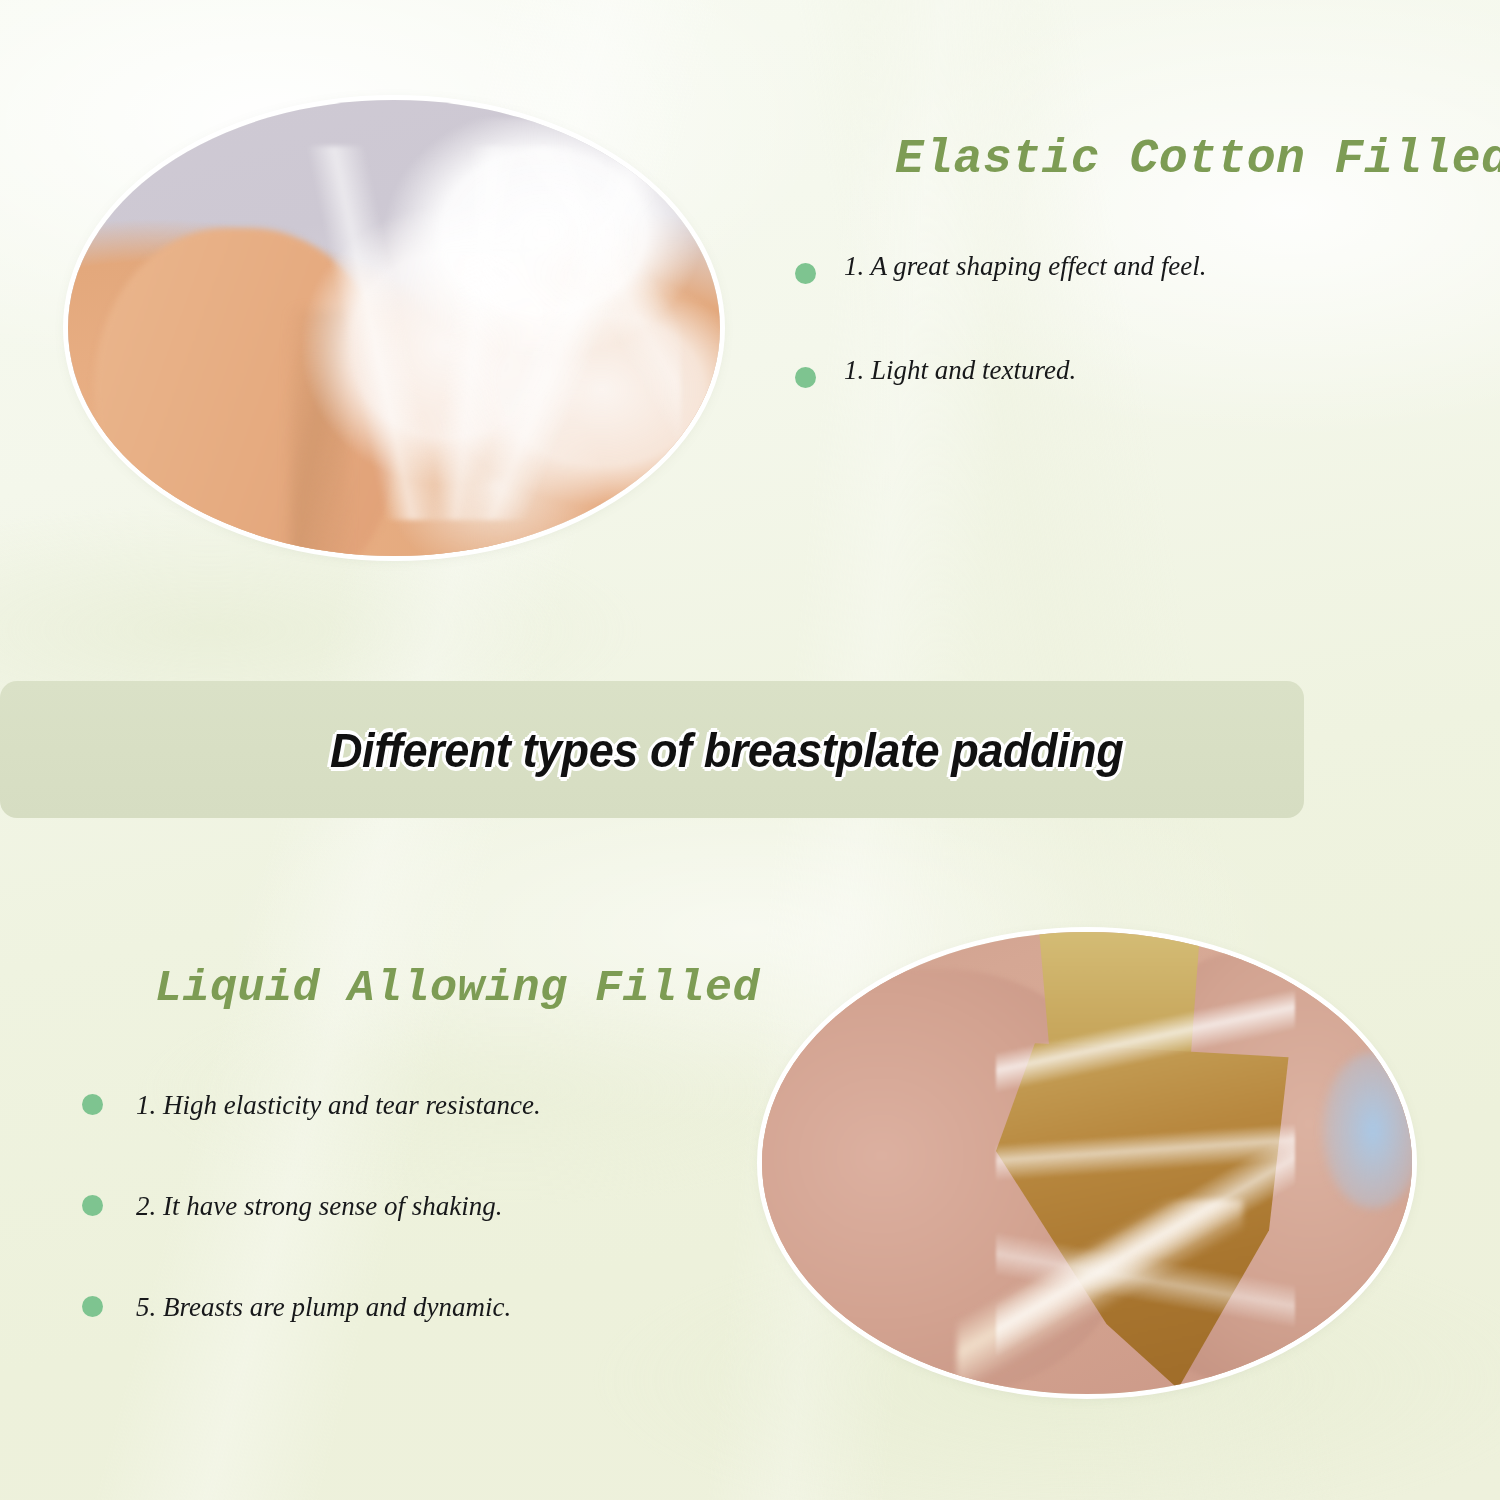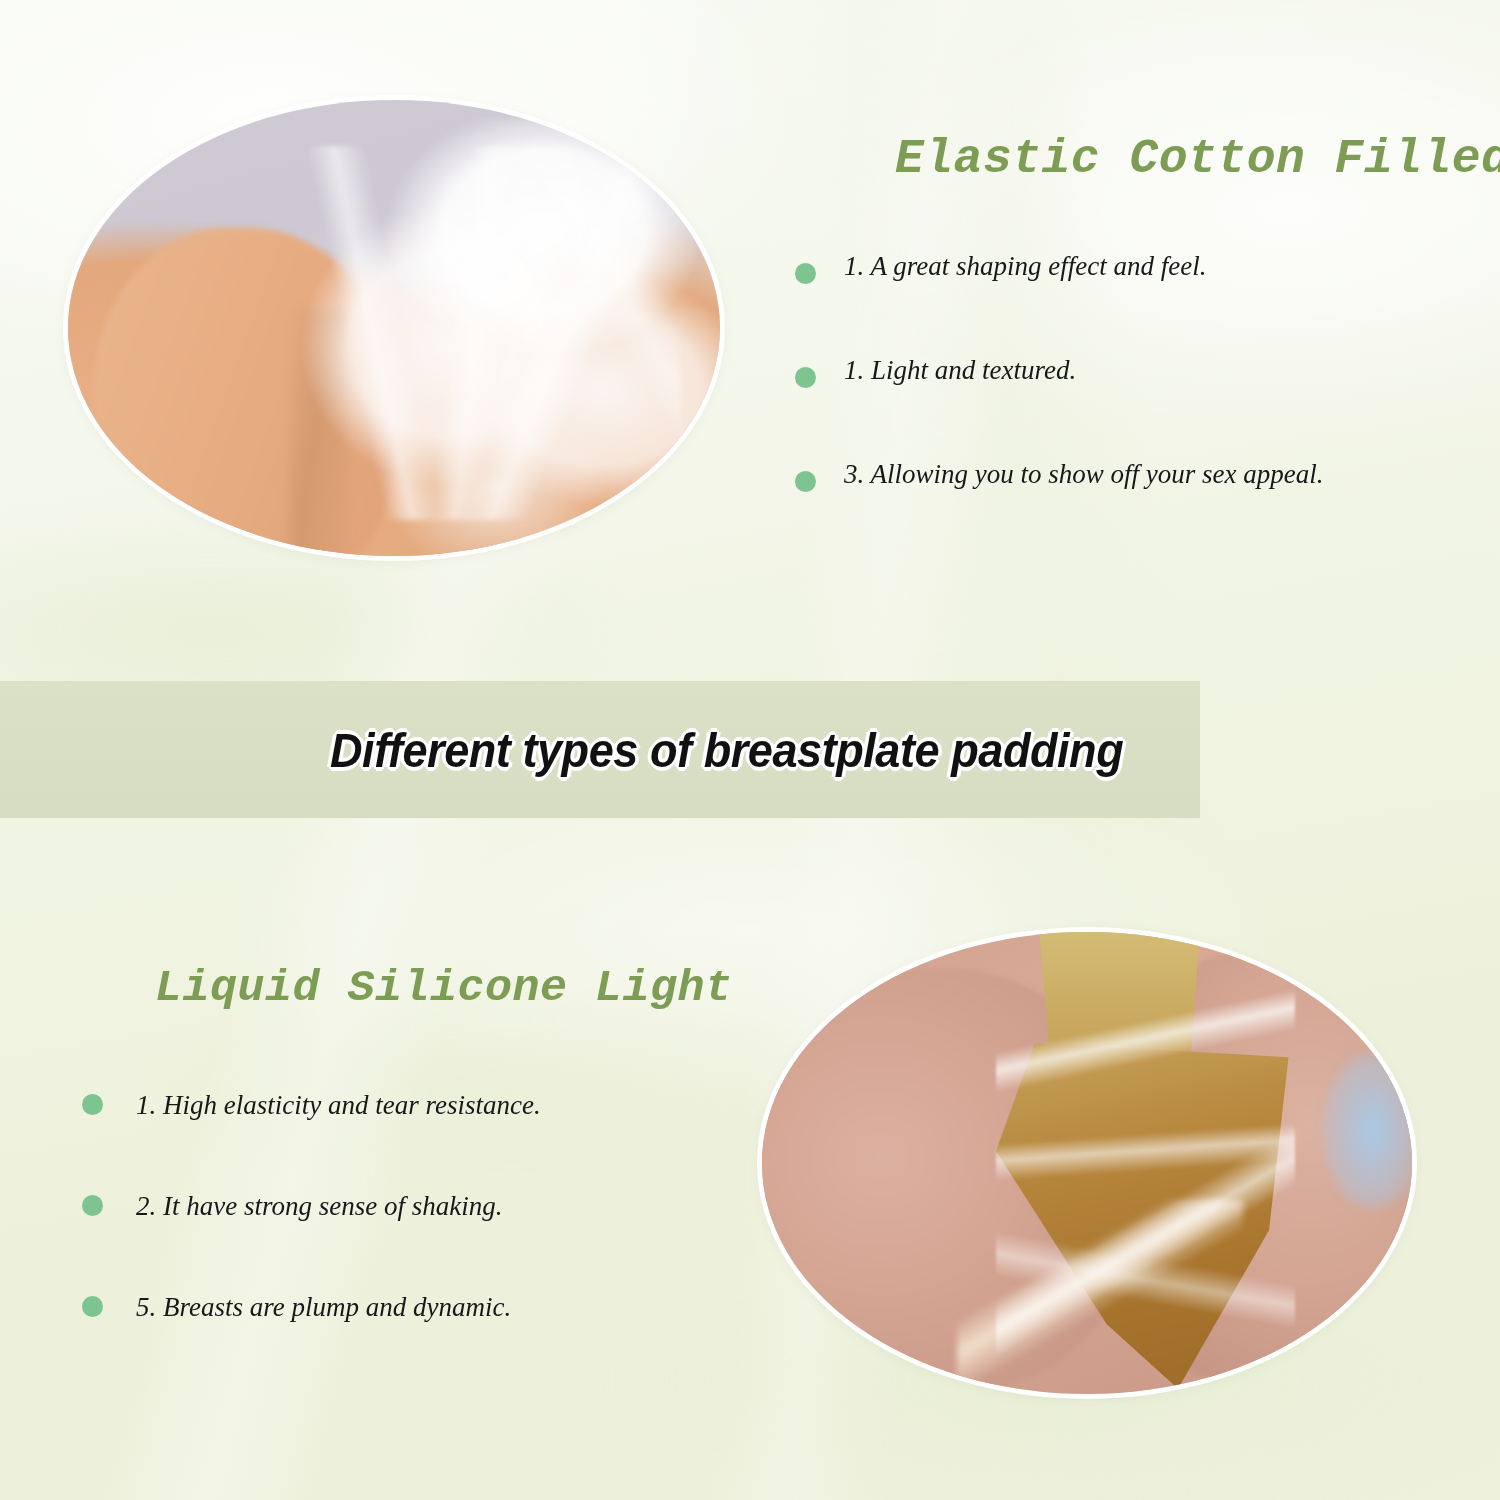--- a/index.html
+++ b/index.html
@@ -280,25 +280,26 @@
     white-space: nowrap;
   }
   #list-cotton .bullet-text { margin-left: 28px; }
   #list-silicone .bullet-text { margin-left: 33px; margin-top: 8px; }
 
   
   #banner {
     position: absolute;
     left: 0;
     top: 681px;
-    width: 1200px;
+    width: 1304px;
     height: 137px;
     background: linear-gradient(180deg, #dae1c7 0%, #d8dfc4 50%, #d6ddc2 100%);
     display: flex;
     align-items: center;
+    border-radius: 17px;
   }
   #banner-title {
     margin-left: 330px;
     font-family: "Liberation Sans", sans-serif;
     font-style: italic;
     font-weight: bold;
     font-size: 49px;
     letter-spacing: -0.5px;
     color: #111111;
     transform: scaleX(0.92);
@@ -336,31 +337,27 @@
 
   <ul class="bullet-list" id="list-cotton">
     <li class="bullet-row">
       <span class="bullet-dot"></span>
       <span class="bullet-text">1. A great shaping effect and feel.</span>
     </li>
     <li class="bullet-row">
       <span class="bullet-dot"></span>
       <span class="bullet-text">1. Light and textured.</span>
     </li>
-    <li class="bullet-row">
-      <span class="bullet-dot"></span>
-      <span class="bullet-text">3. Allowing you to show off your sex appeal.</span>
-    </li>
   </ul>
 
   <div id="banner">
     <div id="banner-title">Different types of breastplate padding</div>
   </div>
 
-  <div class="section-title" id="title-silicone">Liquid Silicone Light</div>
+  <div class="section-title" id="title-silicone">Liquid Allowing Filled</div>
 
   <ul class="bullet-list" id="list-silicone">
     <li class="bullet-row">
       <span class="bullet-dot"></span>
       <span class="bullet-text">1. High elasticity and tear resistance.</span>
     </li>
     <li class="bullet-row">
       <span class="bullet-dot"></span>
       <span class="bullet-text">2. It have strong sense of shaking.</span>
     </li>

